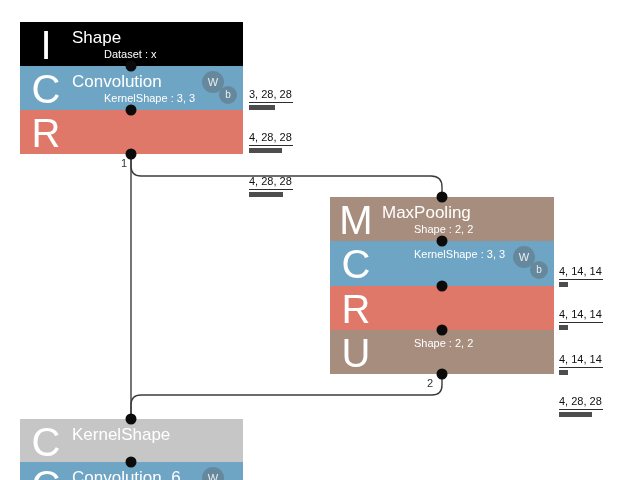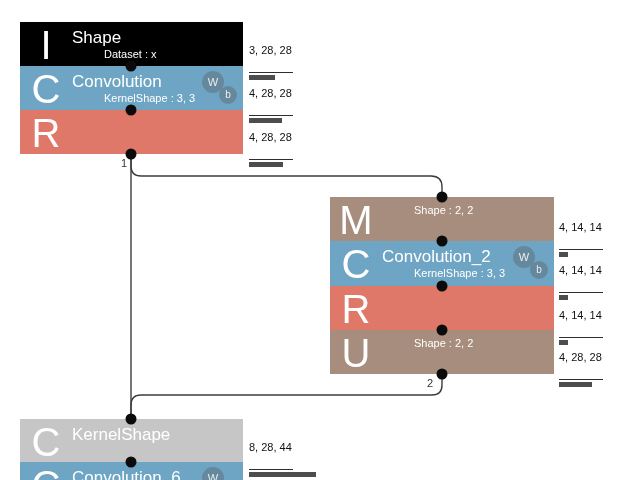--- a/index.html
+++ b/index.html
@@ -27,21 +27,21 @@
     background:rgba(92,102,108,0.45);color:rgba(255,255,255,0.85);
     text-align:center;z-index:2;
   }
   .badge.w{width:22px;height:22px;right:19px;top:5px;font-size:11px;line-height:22px;}
   .badge.b{width:18px;height:18px;right:6px;top:20px;font-size:10px;line-height:18px;}
   .dot{
     position:absolute;width:11px;height:11px;border-radius:50%;
     background:#0b0b0b;transform:translate(-50%,-50%);z-index:3;
   }
   .dim{position:absolute;font-size:11px;line-height:12px;color:#111;z-index:1;}
-  .dim-text{display:inline-block;border-bottom:1px solid #2e2e2e;padding:0 1px 16px 0;}
+  .dim-text{display:inline-block;border-bottom:1px solid #2e2e2e;padding:0 1px 2px 0;margin-top:44px;}
   .dim-bar{height:5px;background:#4d4d4d;margin-top:2px;}
   .edge-label{
     position:absolute;font-size:11px;line-height:12px;color:#333;
     width:22px;text-align:right;z-index:2;
   }
 </style>
 </head>
 <body>
 
 <div class="canvas">
@@ -70,28 +70,28 @@
     <span class="badge b">b</span>
   </div>
 
   <div class="node" style="left: 20px; top: 110px; background: rgb(224, 120, 106);">
     <span class="letter">R</span>
   </div>
 
   <div class="node wide" style="left: 330px; top: 197px; background: rgb(167, 141, 125);">
     <span class="letter">M</span>
     <div class="ntext">
+      <div class="ntitle">MaxPooling</div>
       <div class="nsub">Shape : 2, 2</div>
     </div>
   </div>
 
   <div class="node wide" style="left: 330px; top: 241px; height: 45px; background: rgb(111, 165, 196);">
     <span class="letter">C</span>
     <div class="ntext">
-      <div class="ntitle">Convolution_2</div>
       <div class="nsub">KernelShape : 3, 3</div>
     </div>
     <span class="badge w">W</span>
     <span class="badge b">b</span>
   </div>
 
   <div class="node wide" style="left: 330px; top: 286px; background: rgb(224, 120, 106);">
     <span class="letter">R</span>
   </div>
 

